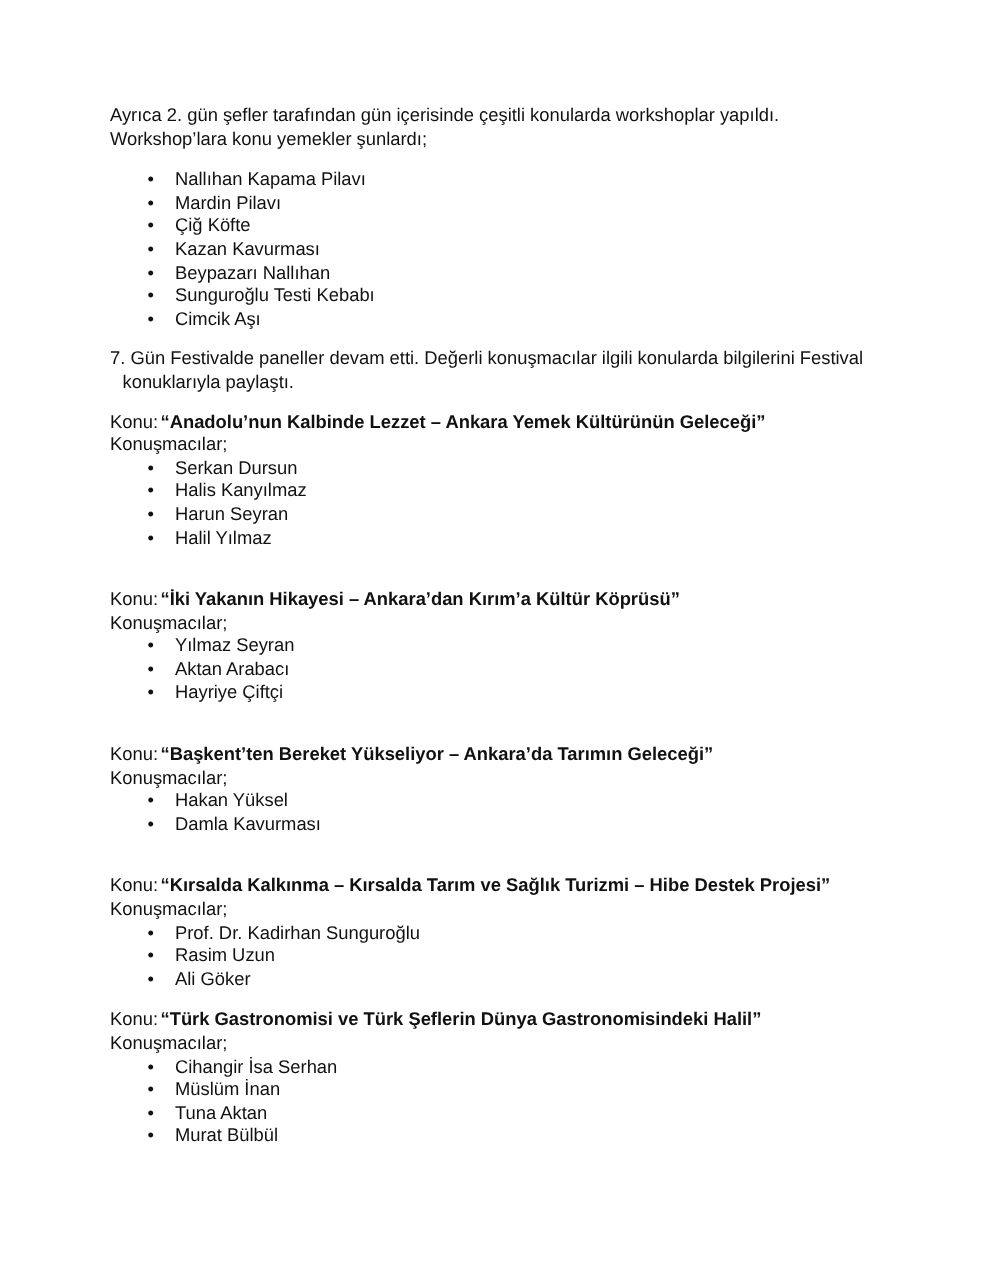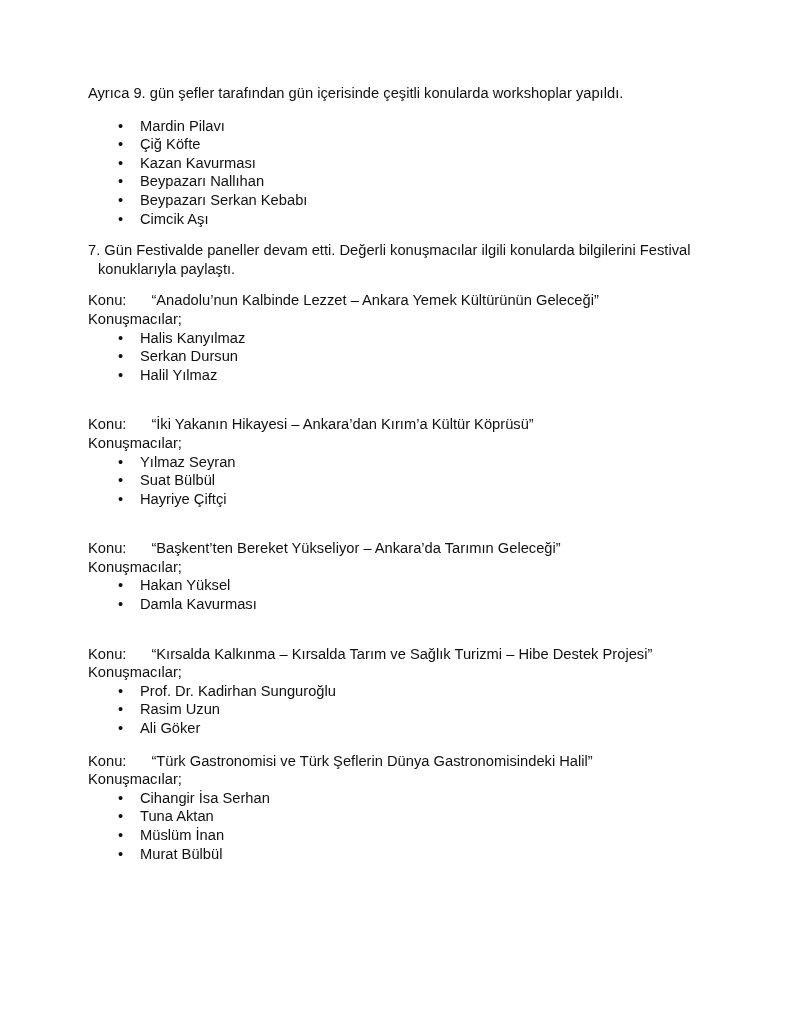--- a/index.html
+++ b/index.html
@@ -27,52 +27,56 @@
     content: "\2022";
     position: absolute;
     left: 30px;
   }
   .dish-list { margin-top: 14px; }
   .day2 { margin-top: 13px; }
   .day2 .indent { padding-left: 10px; }
   section.panel { margin-top: 31px; }
   section.panel:nth-of-type(1) { margin-top: 13px; }
   section.panel:nth-of-type(5) { margin-top: 14px; }
-  .konu-title { font-weight: normal; margin-left: 25px; }
+  .konu-title { font-weight: bold; margin-left: 2px; }
 </style>
 </head>
 <body>
 
 <div class="page">
 
   <p class="intro">
-    <span>Ayrıca 9. gün şefler tarafından gün içerisinde çeşitli konularda workshoplar yapıldı.</span><br>
+    <span>Ayrıca 2. gün şefler tarafından gün içerisinde çeşitli konularda workshoplar yapıldı.</span><br>
+    <span>Workshop’lara konu yemekler şunlardı;</span>
   </p>
 
   <ul class="dish-list">
 
+      <li>
+        <span>Nallıhan Kapama Pilavı</span>
+      </li>
 
       <li>
         <span>Mardin Pilavı</span>
       </li>
 
       <li>
         <span>Çiğ Köfte</span>
       </li>
 
       <li>
         <span>Kazan Kavurması</span>
       </li>
 
       <li>
         <span>Beypazarı Nallıhan</span>
       </li>
 
       <li>
-        <span>Beypazarı Serkan Kebabı</span>
+        <span>Sunguroğlu Testi Kebabı</span>
       </li>
 
       <li>
         <span>Cimcik Aşı</span>
       </li>
     </ul>
 
   <p class="day2">
     <span>7. Gün Festivalde paneller devam etti. Değerli konuşmacılar ilgili konularda bilgilerini Festival</span><br>
     <span class="indent">konuklarıyla paylaştı.</span>
@@ -81,47 +85,50 @@
   <div>
 
       <section class="panel">
         <p class="konu-line">
           <span class="konu-label">Konu:</span><span class="konu-title">“Anadolu’nun Kalbinde Lezzet – Ankara Yemek Kültürünün Geleceği”</span>
         </p>
         <p>Konuşmacılar;</p>
         <ul>
 
             <li>
+              <span>Serkan Dursun</span>
+            </li>
+
+            <li>
               <span>Halis Kanyılmaz</span>
             </li>
 
             <li>
-              <span>Serkan Dursun</span>
-            </li>
-
+              <span>Harun Seyran</span>
+            </li>
 
             <li>
               <span>Halil Yılmaz</span>
             </li>
           </ul>
       </section>
 
       <section class="panel">
         <p class="konu-line">
           <span class="konu-label">Konu:</span><span class="konu-title">“İki Yakanın Hikayesi – Ankara’dan Kırım’a Kültür Köprüsü”</span>
         </p>
         <p>Konuşmacılar;</p>
         <ul>
 
             <li>
               <span>Yılmaz Seyran</span>
             </li>
 
             <li>
-              <span>Suat Bülbül</span>
+              <span>Aktan Arabacı</span>
             </li>
 
             <li>
               <span>Hayriye Çiftçi</span>
             </li>
           </ul>
       </section>
 
       <section class="panel">
         <p class="konu-line">
@@ -167,27 +174,27 @@
           <span class="konu-label">Konu:</span><span class="konu-title">“Türk Gastronomisi ve Türk Şeflerin Dünya Gastronomisindeki Halil”</span>
         </p>
         <p>Konuşmacılar;</p>
         <ul>
 
             <li>
               <span>Cihangir İsa Serhan</span>
             </li>
 
             <li>
+              <span>Müslüm İnan</span>
+            </li>
+
+            <li>
               <span>Tuna Aktan</span>
             </li>
 
             <li>
-              <span>Müslüm İnan</span>
-            </li>
-
-            <li>
               <span>Murat Bülbül</span>
             </li>
           </ul>
       </section>
     </div>
 
 </div>
 
 </body></html>

